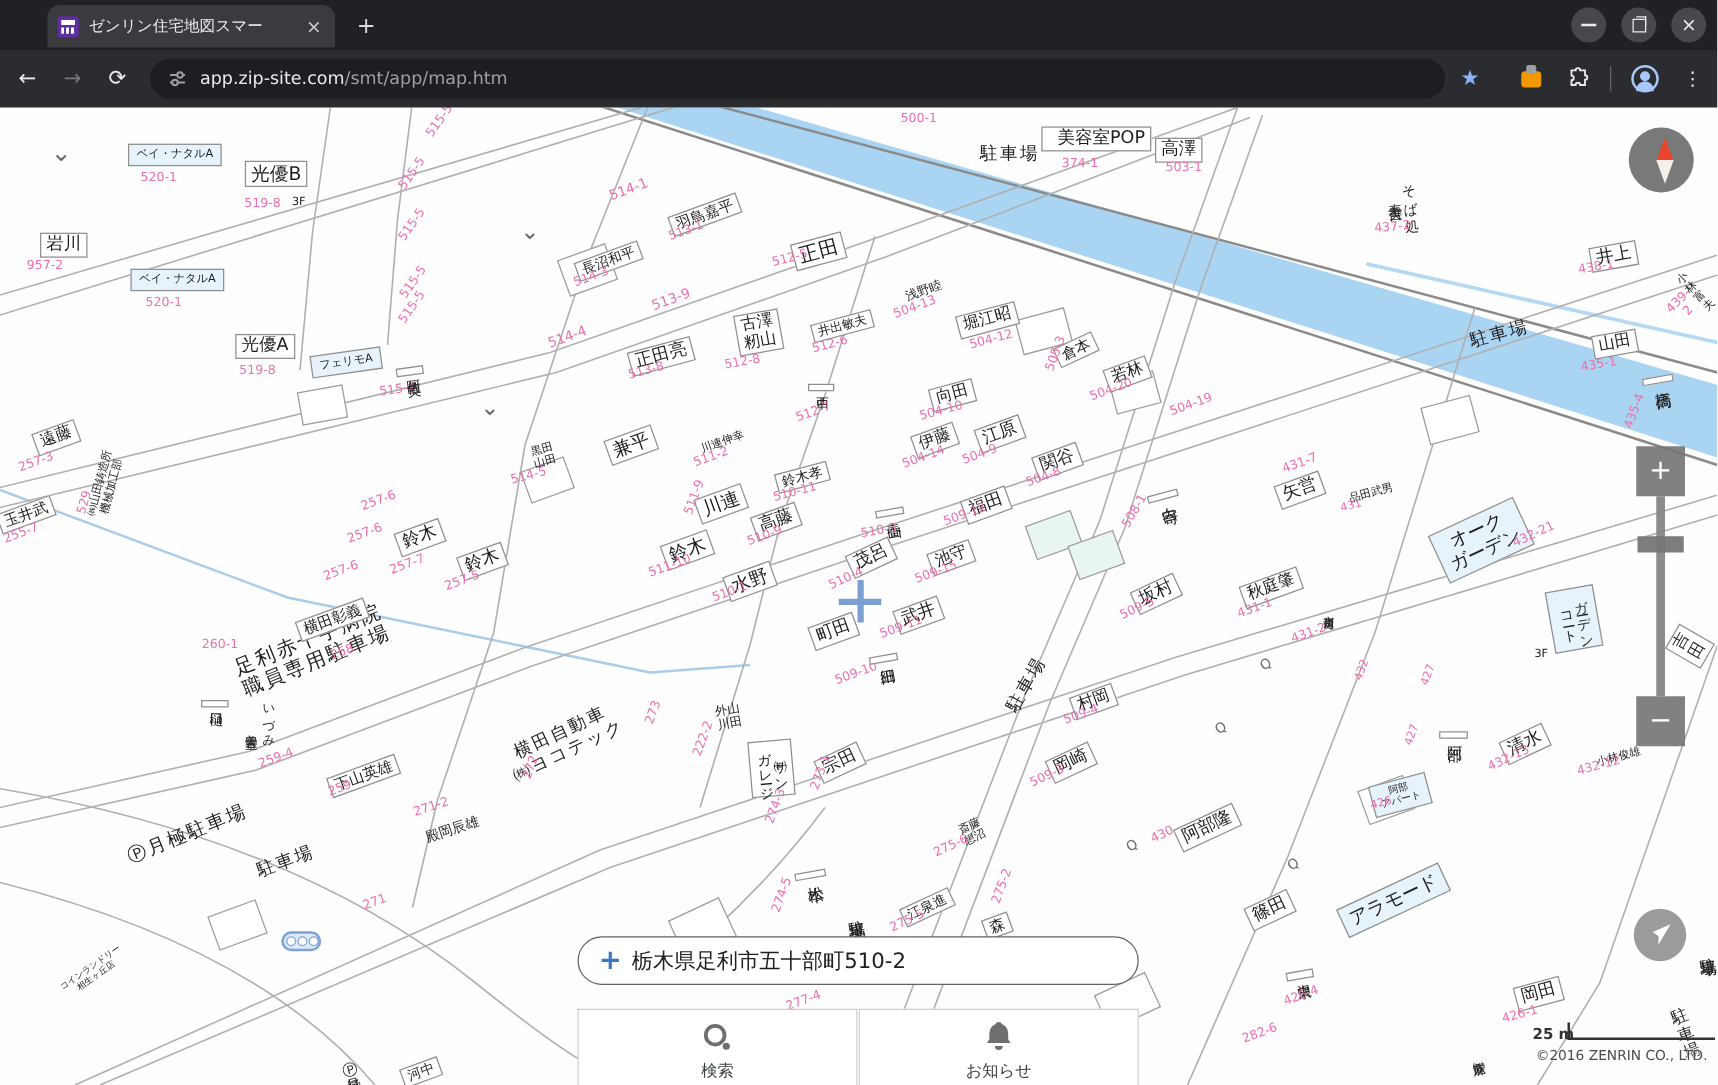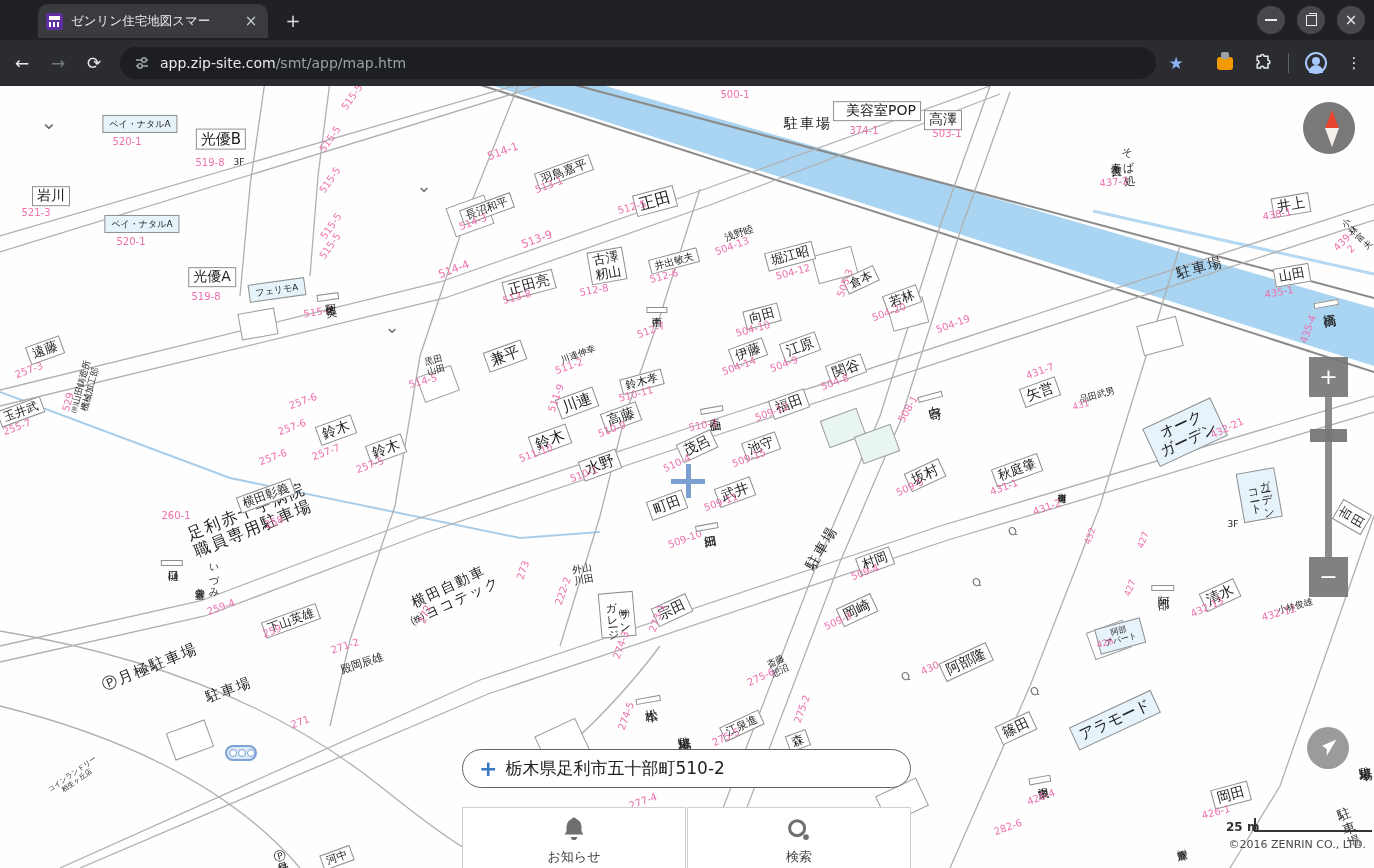--- a/index.html
+++ b/index.html
@@ -154,21 +154,21 @@
       <rect x="858" y="344" width="38" height="28" transform="rotate(-20 877 358)"></rect>
     </g>
   </svg>
 </div>
 
 <div id="label-layer">
     <div class="lbl s" style="left: 49px; top: 122px; font-size: 20px; transform: translate(-50%, -50%) rotate(0deg);">⌄</div>
     <div class="lbl s" style="left: 424px; top: 186px; font-size: 18px; transform: translate(-50%, -50%) rotate(0deg);">⌄</div>
     <div class="lbl s" style="left: 392px; top: 327px; font-size: 18px; transform: translate(-50%, -50%) rotate(0deg);">⌄</div>
     <div class="lbl n" style="left: 51px; top: 196px; font-size: 14px; transform: translate(-50%, -50%) rotate(0deg);">岩川</div>
-    <div class="lbl num" style="left: 36px; top: 213px; font-size: 10px; transform: translate(-50%, -50%) rotate(0deg);">521-3</div>
+    <div class="lbl num" style="left: 36px; top: 213px; font-size: 10px; transform: translate(-50%, -50%) rotate(0deg);">957-2</div>
     <div class="lbl u" style="left: 140px; top: 124px; font-size: 9px; transform: translate(-50%, -50%) rotate(0deg);">ベイ・ナタルA</div>
     <div class="lbl num" style="left: 127px; top: 142px; font-size: 10px; transform: translate(-50%, -50%) rotate(0deg);">520-1</div>
     <div class="lbl n" style="left: 221px; top: 139px; font-size: 15px; transform: translate(-50%, -50%) rotate(0deg);">光優B</div>
     <div class="lbl num" style="left: 210px; top: 163px; font-size: 10px; transform: translate(-50%, -50%) rotate(0deg);">519-8</div>
     <div class="lbl p" style="left: 239px; top: 162px; font-size: 9px; transform: translate(-50%, -50%) rotate(0deg);">3F</div>
     <div class="lbl u" style="left: 142px; top: 224px; font-size: 9px; transform: translate(-50%, -50%) rotate(0deg);">ベイ・ナタルA</div>
     <div class="lbl num" style="left: 131px; top: 242px; font-size: 10px; transform: translate(-50%, -50%) rotate(0deg);">520-1</div>
     <div class="lbl n" style="left: 212px; top: 277px; font-size: 14px; transform: translate(-50%, -50%) rotate(0deg);">光優A</div>
     <div class="lbl num" style="left: 206px; top: 297px; font-size: 10px; transform: translate(-50%, -50%) rotate(0deg);">519-8</div>
     <div class="lbl u" style="left: 277px; top: 290px; font-size: 9px; transform: translate(-50%, -50%) rotate(-8deg);">フェリモA</div>
@@ -405,32 +405,32 @@
 <div class="copyright">©2016 ZENRIN CO., LTD.</div>
 
 <div class="searchbar">
   <span class="search-plus">+</span>
   <span class="search-text">栃木県足利市五十部町510-2</span>
 </div>
 
 <div class="bottomnav">
   <div class="navcell">
     <svg width="30" height="30" viewBox="0 0 24 24">
+      <circle cx="10.5" cy="10.5" r="6" fill="none" stroke="#6f6f6f" stroke-width="2.4"></circle>
+      <circle cx="17.6" cy="17.6" r="2.3" fill="#6f6f6f"></circle>
+    </svg>
+    <span class="navlabel">検索</span>
+  </div>
+  <div class="navcell">
+    <svg width="30" height="30" viewBox="0 0 24 24">
       <path d="M12 3 a6 6 0 0 1 6 6 v4 l1.5 2.5 h-15 L6 13 V9 a6 6 0 0 1 6-6 z" fill="#6f6f6f"></path>
       <circle cx="12" cy="4" r="2" fill="#6f6f6f"></circle>
       <path d="M9.5 17.5 a2.5 2.5 0 0 0 5 0 z" fill="#6f6f6f"></path>
     </svg>
     <span class="navlabel">お知らせ</span>
-  </div>
-  <div class="navcell">
-    <svg width="30" height="30" viewBox="0 0 24 24">
-      <circle cx="10.5" cy="10.5" r="6" fill="none" stroke="#6f6f6f" stroke-width="2.4"></circle>
-      <circle cx="17.6" cy="17.6" r="2.3" fill="#6f6f6f"></circle>
-    </svg>
-    <span class="navlabel">検索</span>
   </div>
 </div>
 
 <div class="tabstrip">
   <div class="tab-chevron">⌄</div>
   <div class="tab">
     <span class="favicon"></span>
     <span class="tab-title">ゼンリン住宅地図スマー</span>
     <span class="tab-close">×</span>
   </div>

